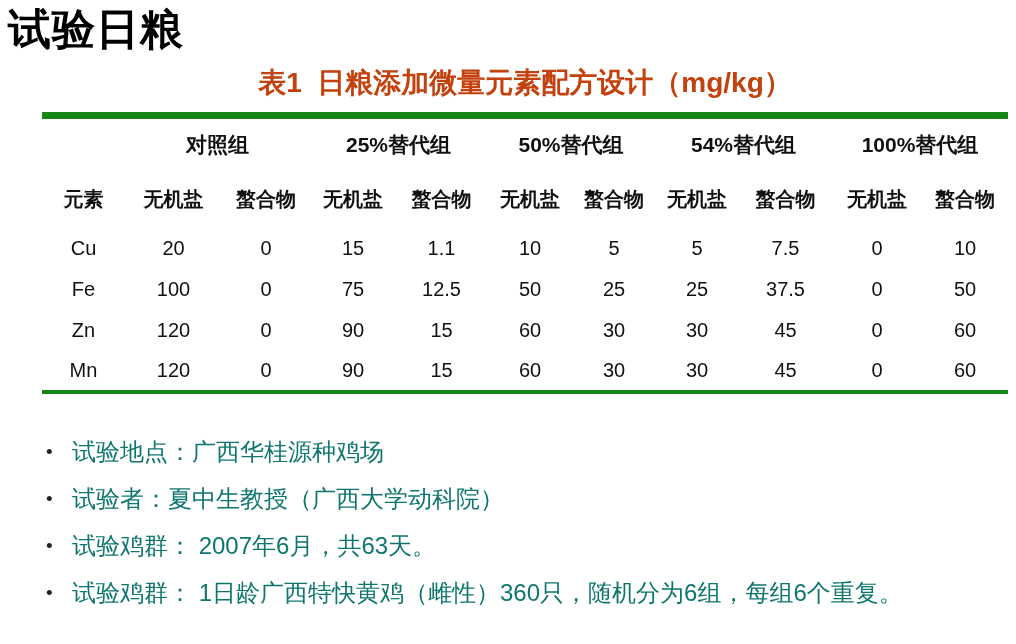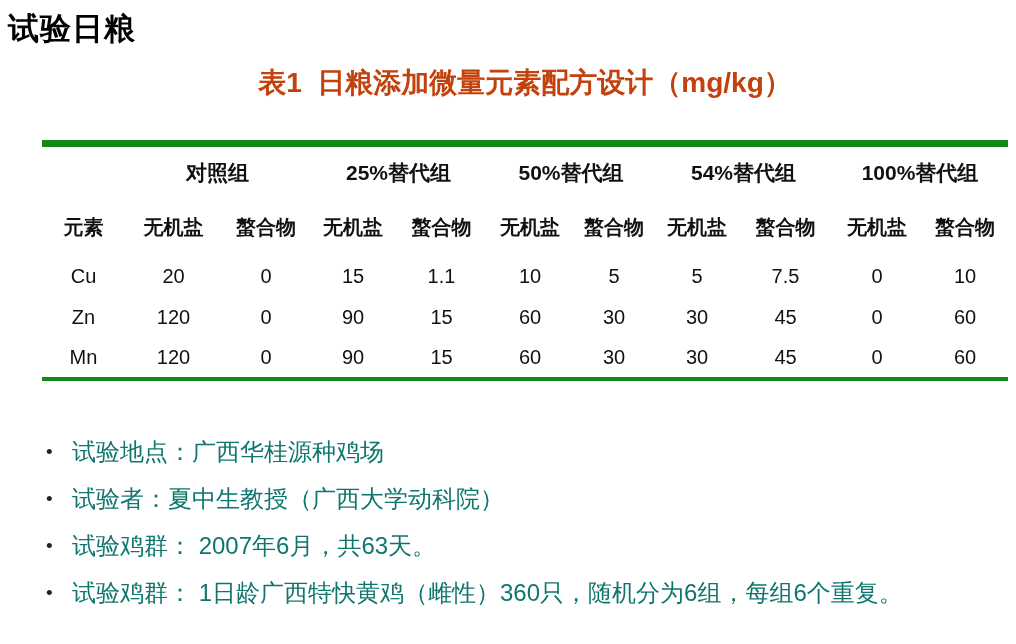--- a/index.html
+++ b/index.html
@@ -9,21 +9,21 @@
     background: #ffffff;
     font-family: "Liberation Sans", "DejaVu Sans", sans-serif;
     position: relative;
     overflow: hidden;
     color: #111;
   }
 
   .slide-title {
     position: absolute;
     left: 8px; top: 0px;
-    font-size: 31px;
+    font-size: 43px;
     font-weight: bold;
     color: #000;
     line-height: 58px;
     letter-spacing: 1px;
   }
 
   .table-caption {
     position: absolute;
     left: 42px; top: 64px;
     width: 966px;
@@ -38,21 +38,20 @@
     position: absolute;
     left: 42px; top: 112px;
     width: 966px;
   }
   table.diet-table {
     width: 966px;
     border-collapse: collapse;
     table-layout: fixed;
     border-top: 7px solid #168616;
     border-bottom: 4px solid #168616;
-    margin-top: 28px;
   }
   table.diet-table th, table.diet-table td {
     text-align: center;
     vertical-align: middle;
     padding: 0;
     overflow: hidden;
   }
   tr.group-row th {
     height: 56px;
     font-size: 21px;
@@ -150,20 +149,33 @@
       <td>15</td>
       <td>1.1</td>
       <td>10</td>
       <td>5</td>
       <td>5</td>
       <td>7.5</td>
       <td>0</td>
       <td>10</td>
     </tr>
     <tr class="data-row">
+      <td>Fe</td>
+      <td>100</td>
+      <td>0</td>
+      <td>75</td>
+      <td>12.5</td>
+      <td>50</td>
+      <td>25</td>
+      <td>25</td>
+      <td>37.5</td>
+      <td>0</td>
+      <td>50</td>
+    </tr>
+    <tr class="data-row">
       <td>Zn</td>
       <td>120</td>
       <td>0</td>
       <td>90</td>
       <td>15</td>
       <td>60</td>
       <td>30</td>
       <td>30</td>
       <td>45</td>
       <td>0</td>

